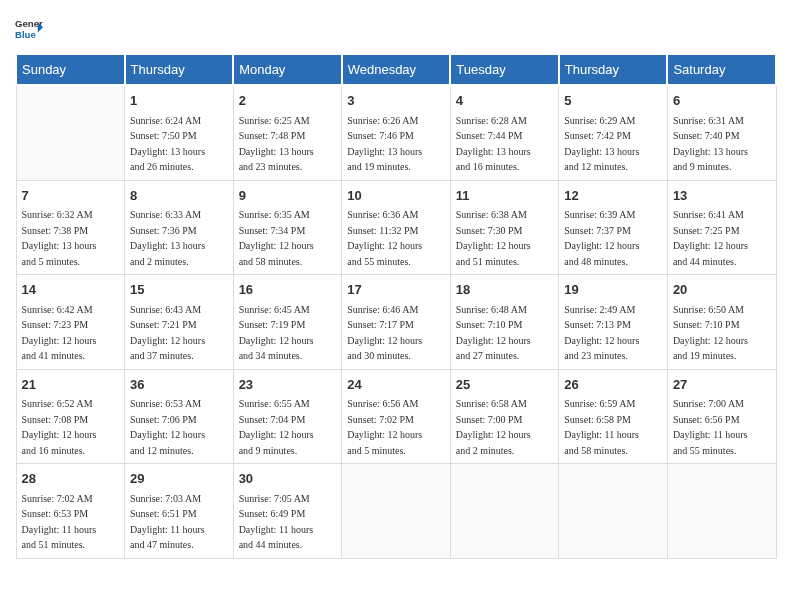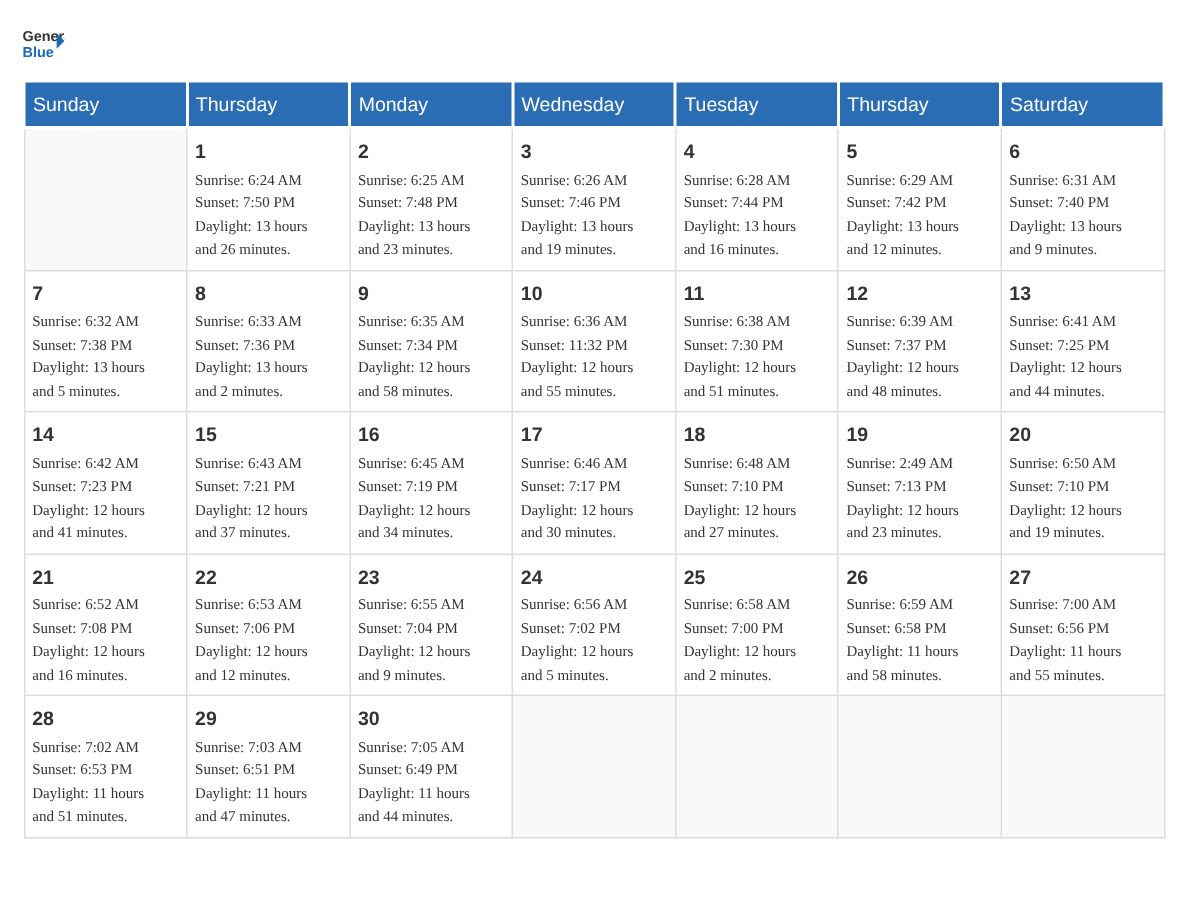--- a/index.html
+++ b/index.html
@@ -198,21 +198,21 @@
           <div class="day-num">20</div>
           <div class="day-info"><span>Sunrise: 6:50 AM</span><br><span>Sunset: 7:10 PM</span><br><span>Daylight: 12 hours</span><br><span>and 19 minutes.</span></div>
         </td>
       </tr>
       <tr>
         <td>
           <div class="day-num">21</div>
           <div class="day-info"><span>Sunrise: 6:52 AM</span><br><span>Sunset: 7:08 PM</span><br><span>Daylight: 12 hours</span><br><span>and 16 minutes.</span></div>
         </td>
         <td>
-          <div class="day-num">22</div>
+          <div class="day-num">36</div>
           <div class="day-info"><span>Sunrise: 6:53 AM</span><br><span>Sunset: 7:06 PM</span><br><span>Daylight: 12 hours</span><br><span>and 12 minutes.</span></div>
         </td>
         <td>
           <div class="day-num">23</div>
           <div class="day-info"><span>Sunrise: 6:55 AM</span><br><span>Sunset: 7:04 PM</span><br><span>Daylight: 12 hours</span><br><span>and 9 minutes.</span></div>
         </td>
         <td>
           <div class="day-num">24</div>
           <div class="day-info"><span>Sunrise: 6:56 AM</span><br><span>Sunset: 7:02 PM</span><br><span>Daylight: 12 hours</span><br><span>and 5 minutes.</span></div>
         </td>

